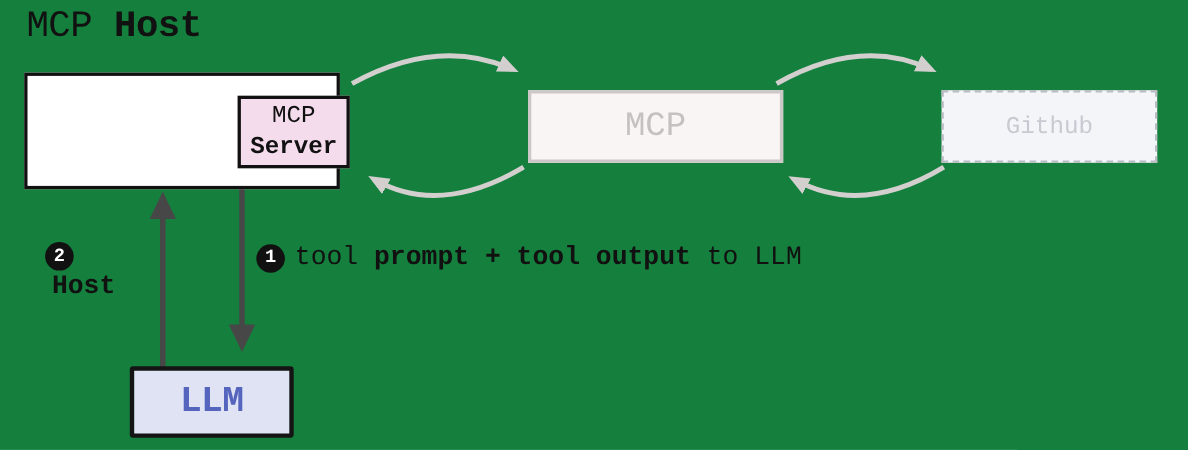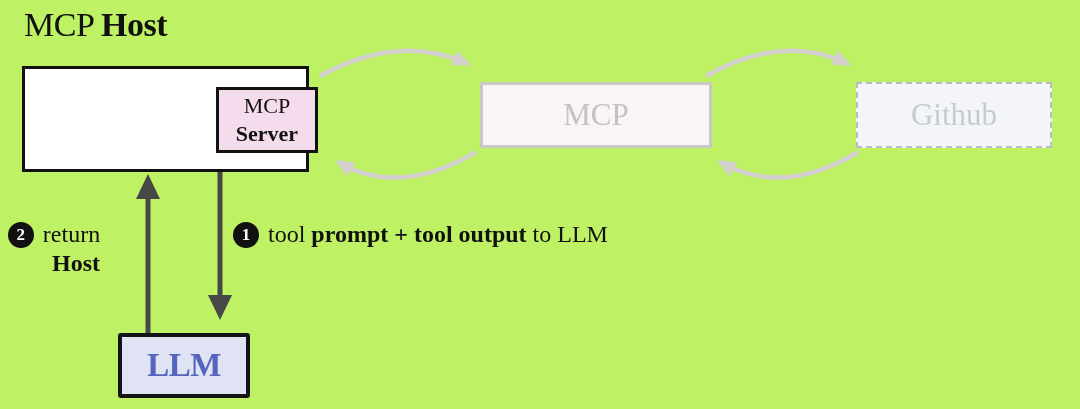--- a/index.html
+++ b/index.html
@@ -1,18 +1,18 @@
 <!DOCTYPE html>
 <html><head>
 <meta charset="utf-8">
 <style>
   html,body { margin:0; padding:0; background:#ffffff; }
   .canvas {
-    position:relative; width:1080px; height:409px; background:#bef264;
-    font-family:Liberation Serif, serif; color:#111; overflow:hidden;
+    position:relative; width:1080px; height:409px; background:#15803d;
+    font-family:Liberation Mono, monospace; color:#111; overflow:hidden;
   }
   .arrows-layer { position:absolute; left:0; top:0; pointer-events:none; }
 
   .title {
     position:absolute; left:24px; top:6px; font-size:34px; letter-spacing:-0.5px;
     color:#111; white-space:nowrap;
   }
   .title b { font-weight:700; }
 
   .host-box {
@@ -32,25 +32,25 @@
     background:#faf5f5; border:3px solid #cdc8c8; box-sizing:border-box;
     display:flex; align-items:center; justify-content:center;
     font-size:31px; color:#c6c0c0; white-space:nowrap;
   }
   .server-box b { font-weight:700; }
 
   .github-box {
     position:absolute; left:856px; top:82px; width:196px; height:66px;
     background:#f3f5f9; border:2px dashed #b9bcc2; box-sizing:border-box;
     display:flex; align-items:center; justify-content:center;
-    font-size:31px; color:#c7cad1;
+    font-size:22px; color:#c7cad1;
   }
 
   .llm-box {
-    position:absolute; left:118px; top:333px; width:132px; height:65px;
+    position:absolute; left:118px; top:333px; width:149px; height:65px;
     background:#dfe3f4; border:4px solid #141414; border-radius:3px; box-sizing:border-box;
     display:flex; align-items:center; justify-content:center;
     font-size:33px; font-weight:700; letter-spacing:-0.5px; color:#5565bd;
   }
 
   .badge {
     display:inline-flex; flex:0 0 auto; width:26px; height:26px; border-radius:50%;
     background:#111; color:#fff; font-weight:700; font-size:17px;
     align-items:center; justify-content:center; line-height:1;
   }
@@ -118,18 +118,17 @@
   </div>
 
   <div class="step1">
     <span class="badge">1</span>
     <span class="txt"><span>tool </span><b>prompt + tool output</b><span> to LLM</span></span>
   </div>
 
   <div class="step2">
     <div class="line1">
       <span class="badge">2</span>
-      <span>return</span>
     </div>
     <div class="line3">Host</div>
   </div>
 
 </div>
 
 </body></html>

